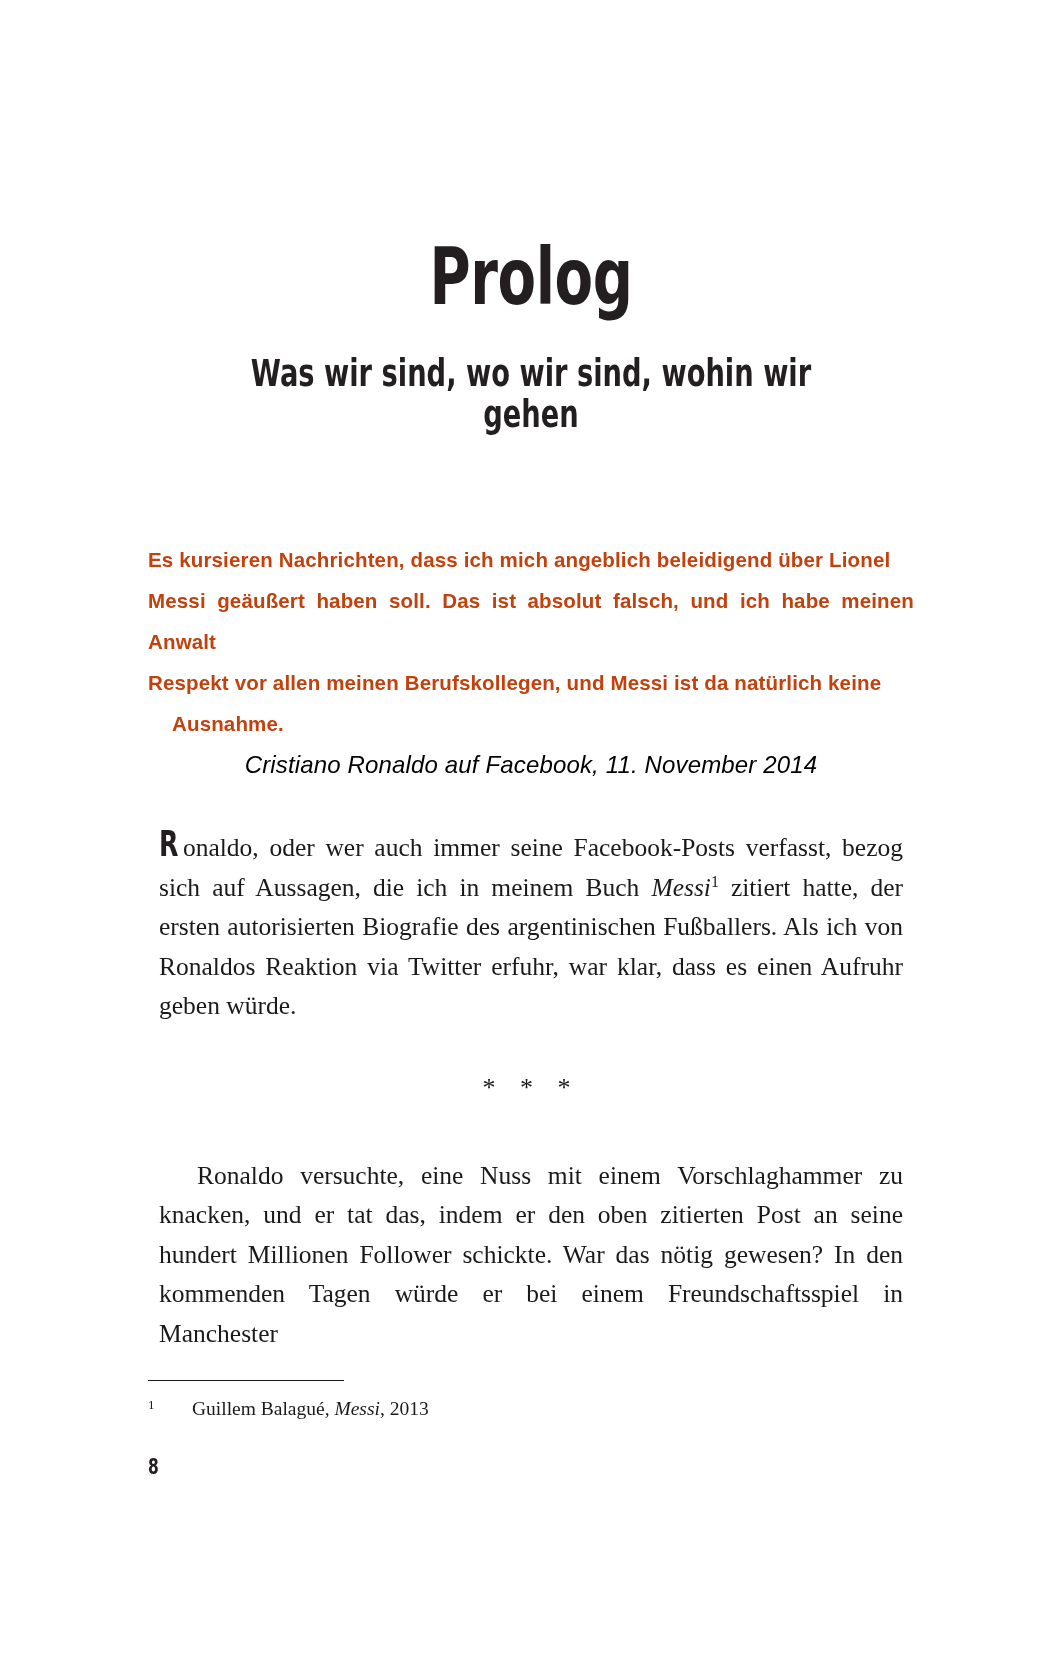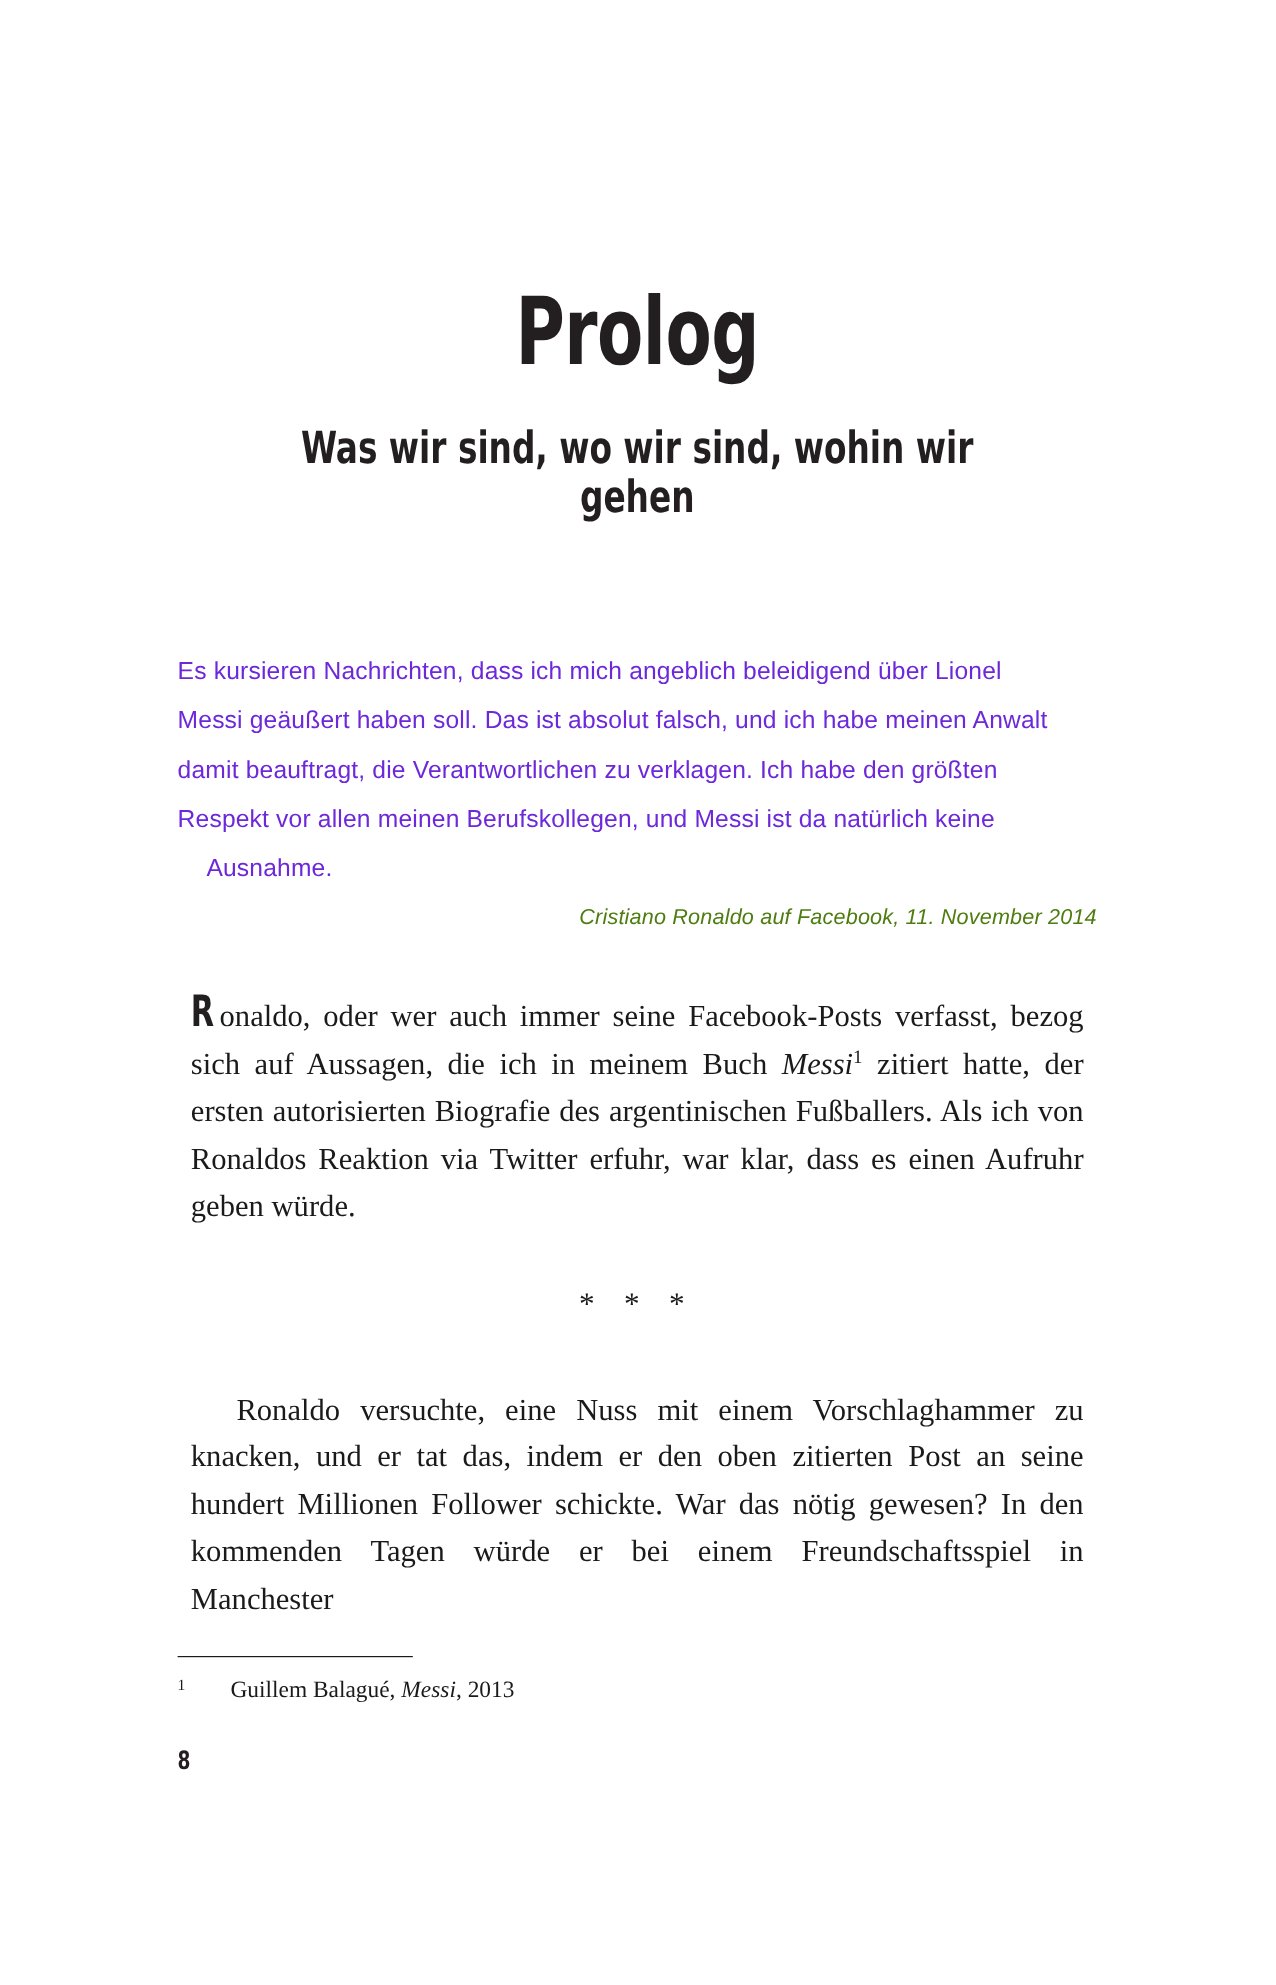--- a/index.html
+++ b/index.html
@@ -55,44 +55,44 @@
   }
 
   
   .epigraph {
     margin: 0;
     padding-top: 104px;
   }
 
   .epigraph p {
     font-family: "Liberation Sans", "DejaVu Sans", sans-serif;
-    font-weight: 400;
+    font-weight: 700;
     font-size: 20.5px;
     line-height: 41px;
-    color: #6d28d9;
+    color: #c2410c;
     margin: 0;
     text-align: justify;
     text-justify: inter-word;
     letter-spacing: 0.15px;
   }
 
   .epigraph p.last-line {
     text-align: left;
     margin-left: 24px;
   }
 
   .epigraph .source {
     font-family: "Liberation Sans", "DejaVu Sans", sans-serif;
     font-weight: 300;
     font-style: italic;
-    font-size: 18px;
+    font-size: 24px;
     line-height: 41px;
-    color: #4d7c0f;
-    margin: 0;
-    text-align: right;
+    color: #000000;
+    margin: 0;
+    text-align: center;
     letter-spacing: 0.15px;
   }
 
   
   .body-text {
     font-family: "Liberation Serif", "DejaVu Serif", serif;
     font-size: 25.5px;
     line-height: 39.5px;
     color: #1a1a1a;
     text-align: justify;
@@ -199,21 +199,20 @@
 
   <div class="content">
 
     <h1 class="chapter-title">Prolog</h1>
 
     <h2 class="chapter-subtitle">Was wir sind, wo wir sind, wohin wir gehen</h2>
 
     <blockquote class="epigraph">
       <p>Es kursieren Nachrichten, dass ich mich angeblich beleidigend über Lionel</p>
       <p>Messi geäußert haben soll. Das ist absolut falsch, und ich habe meinen Anwalt</p>
-      <p>damit beauftragt, die Verantwortlichen zu verklagen. Ich habe den größten</p>
       <p>Respekt vor allen meinen Berufskollegen, und Messi ist da natürlich keine</p>
       <p class="last-line">Ausnahme.</p>
       <p class="source">Cristiano Ronaldo auf Facebook, 11. November 2014</p>
     </blockquote>
 
     <p class="body-text first"><span class="dropcap">R</span><span>onaldo, oder wer auch immer seine Facebook-Posts verfasst, bezog sich auf Aussagen, die ich in meinem Buch </span><span class="ital">Messi</span><sup class="fn">1</sup><span> zitiert hatte, der ersten autorisierten Biografie des argentinischen Fußballers. Als ich von Ronaldos Reaktion via Twitter erfuhr, war klar, dass es einen Aufruhr geben würde.</span></p>
 
     <p class="separator">* * *</p>
 
 

